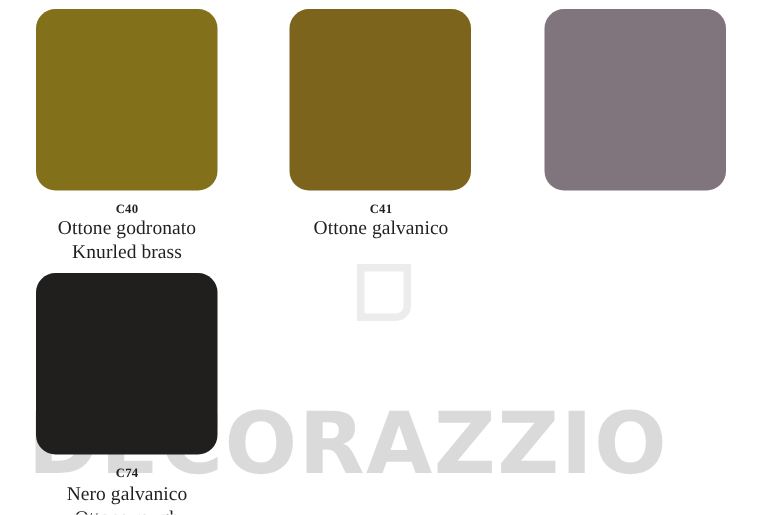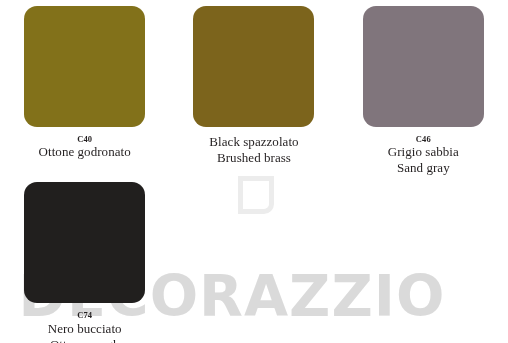--- a/index.html
+++ b/index.html
@@ -102,44 +102,40 @@
   <div class="wm-text">DECORAZZIO</div>
 </div>
 
 <div id="grid">
 
   <div class="cell">
     <div class="swatch" style="background: rgb(130, 113, 26);"></div>
     <div class="labels">
       <div class="code">C40</div>
       <div class="name-it">Ottone godronato</div>
+      <div class="name-en">Knurled brass</div>
     </div>
   </div>
 
   <div class="cell">
     <div class="swatch" style="background: rgb(124, 100, 28);"></div>
     <div class="labels">
-      <div class="name-it">Black spazzolato</div>
-      <div class="name-en">Brushed brass</div>
+      <div class="code">C41</div>
+      <div class="name-it">Ottone galvanico</div>
     </div>
   </div>
 
   <div class="cell">
     <div class="swatch" style="background: rgb(128, 117, 124);"></div>
-    <div class="labels">
-      <div class="code">C46</div>
-      <div class="name-it">Grigio sabbia</div>
-      <div class="name-en">Sand gray</div>
-    </div>
   </div>
 
   <div class="cell">
     <div class="swatch" style="background: rgb(33, 31, 30);"></div>
     <div class="labels">
       <div class="code">C74</div>
-      <div class="name-it">Nero bucciato</div>
+      <div class="name-it">Nero galvanico</div>
       <div class="name-en">Ottone rough</div>
     </div>
   </div>
 
 
 
 </div>
 
 </body></html>

